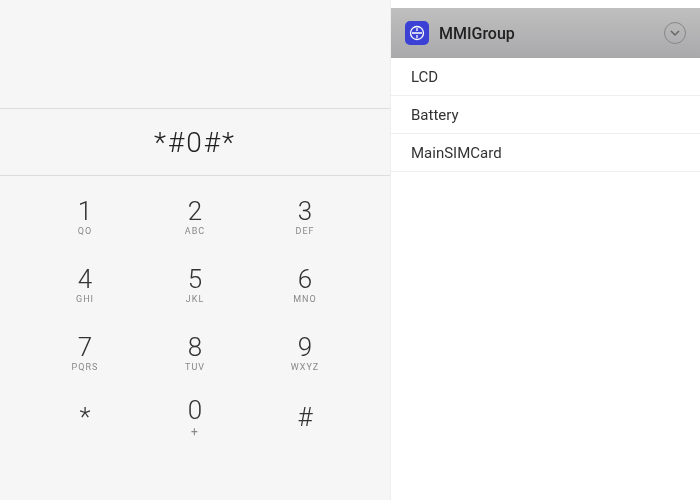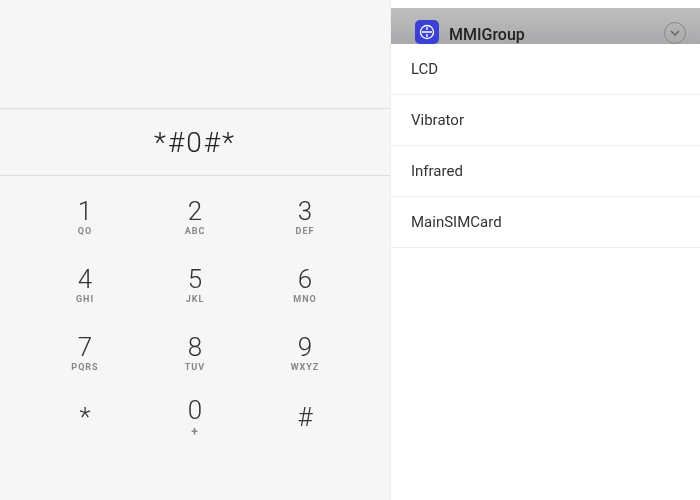--- a/index.html
+++ b/index.html
@@ -5,32 +5,32 @@
   * { margin: 0; padding: 0; box-sizing: border-box; font-family: -apple-system, BlinkMacSystemFont, "Segoe UI", Roboto, Helvetica, Arial, sans-serif; }
   body { width: 700px; height: 500px; display: flex; background: #fff; }
   .left-pane { width: 390px; height: 100%; background: #f6f6f6; display: flex; flex-direction: column; }
   .dial-top { height: 108px; }
   .dial-display { height: 68px; border-top: 1px solid #ddd; border-bottom: 1px solid #ddd; display: flex; align-items: center; justify-content: center; font-size: 28px; font-weight: 300; color: #222; letter-spacing: 2px; }
   .keypad { padding: 10px 50px 0 50px; }
   .key-row { display: flex; justify-content: space-between; margin-bottom: 6px; }
   .key { width: 70px; height: 62px; display: flex; flex-direction: column; align-items: center; justify-content: center; cursor: pointer; }
   .key-row.last .key { height: 56px; }
   .key .digit { font-size: 26px; font-weight: 300; color: #333; line-height: 1; }
-  .key .letters { font-size: 9px; font-weight: 700; color: #888; letter-spacing: 1px; margin-top: 2px; text-transform: uppercase; }
+  .key .letters { font-size: 9px; font-weight: 400; color: #888; letter-spacing: 1px; margin-top: 2px; text-transform: uppercase; }
   .key .letters.sym { font-size: 12px; }
   .key-row.last .digit { font-size: 26px; }
   .right-pane { flex: 1; height: 100%; background: #fff; display: flex; flex-direction: column; border-left: 1px solid #eee; }
-  .mmi-header { height: 36px; margin-top: 8px; background: linear-gradient(#bfbfbf, #a9a9ac); display: flex; align-items: flex-end; padding: 0 24px; position: relative; }
+  .mmi-header { height: 50px; margin-top: 8px; background: linear-gradient(#bfbfbf, #a9a9ac); display: flex; align-items: center; padding: 0 14px; position: relative; }
   .mmi-icon { width: 24px; height: 24px; border-radius: 5px; background: #3b41d4; display: flex; align-items: center; justify-content: center; margin-right: 10px; }
   .mmi-icon svg { width: 16px; height: 16px; }
   .mmi-title { font-size: 16px; font-weight: 500; color: #222; }
   .mmi-chevron { position: absolute; right: 14px; width: 22px; height: 22px; border-radius: 50%; border: 1px solid #888; display: flex; align-items: center; justify-content: center; color: #666; }
   .mmi-chevron svg { width: 12px; height: 12px; }
   .mmi-list { flex: 1; overflow: hidden; }
-  .mmi-item { height: 51px; display: flex; align-items: center; padding: 0 20px; font-size: 15px; color: #333; border-bottom: 1px solid #eee; cursor: pointer; }
+  .mmi-item { height: 38px; display: flex; align-items: center; padding: 0 20px; font-size: 15px; color: #333; border-bottom: 1px solid #eee; cursor: pointer; }
 </style>
 </head>
 <body>
 
 <div class="left-pane">
   <div class="dial-top"></div>
   <div class="dial-display">
     <span>*#0#*</span>
   </div>
   <div class="keypad">
@@ -106,22 +106,19 @@
       <svg viewBox="0 0 12 12" fill="none" stroke="#666" stroke-width="1.5">
           <path d="M2 4l4 4 4-4"></path>
         </svg>
     </div>
   </div>
   <div class="mmi-list">
     <div class="mmi-item">
         <span>LCD</span>
       </div>
     <div class="mmi-item">
-        <span>Vibrator</span>
-      </div>
-    <div class="mmi-item">
-        <span>Infrared</span>
+        <span>Battery</span>
       </div>
     <div class="mmi-item">
         <span>MainSIMCard</span>
       </div>
   </div>
 </div>
 
 </body></html>

